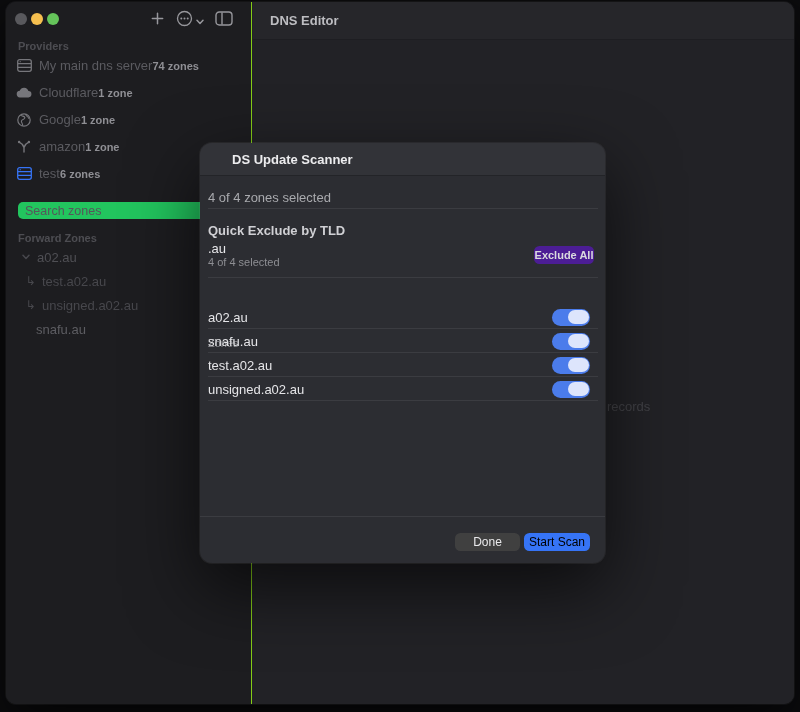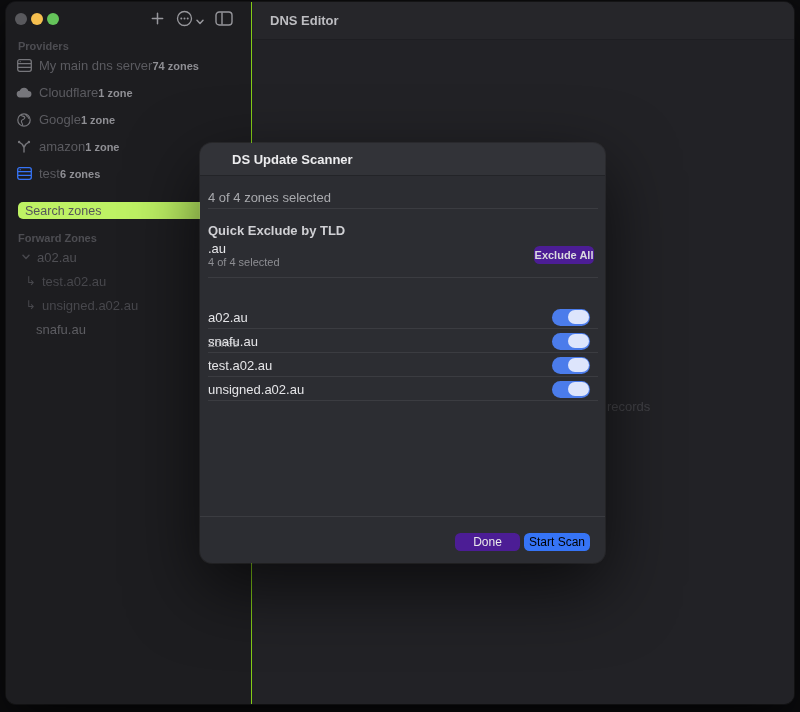--- a/index.html
+++ b/index.html
@@ -22,21 +22,21 @@
 
   .providers-header { position:absolute; left:12px; top:38px; font-size:11px; font-weight:700; color:#4d4d52; }
   .provider-list { position:absolute; left:0; top:50px; width:246px; }
   .provider-item { height:27px; display:flex; align-items:center; padding-left:10px; gap:7px; cursor:default; }
   .p-icon { width:16px; height:16px; display:flex; align-items:center; justify-content:center; color:#76767b; flex:0 0 16px; }
   .p-icon.accent { color:var(--accent); }
   .p-text { display:flex; flex-direction:row; }
   .p-name { font-size:13px; line-height:13px; color:#5b5b60; }
   .p-count { font-size:11px; line-height:11px; font-weight:700; color:#8f8f94; margin-top:2px; }
 
-  .search-field { position:absolute; left:12px; top:200px; width:216px; height:17px; background:#bef264;
+  .search-field { position:absolute; left:12px; top:200px; width:216px; height:17px; background:#22c55e;
                   border-radius:5px; display:flex; align-items:center; padding-left:7px; }
   .search-placeholder { font-size:12.5px; color:#56565b; }
 
   .fz-header { position:absolute; left:12px; top:230px; font-size:11px; font-weight:700; color:#4d4d52; }
   .tree { position:absolute; left:0; top:243px; width:246px; }
   .tree-row { height:24px; display:flex; align-items:center; font-size:13px; color:#4f4f54; gap:6px; }
   .tree-row.expanded { padding-left:14px; }
   .tree-row.child { padding-left:19px; color:#47474c; }
   .tree-row.plain { padding-left:13px; color:#5d5d62; }
   .t-icon { display:flex; align-items:center; justify-content:center; width:11px; color:#47474c; font-size:12px; line-height:12px; }
@@ -65,21 +65,21 @@
   .m-zones-label { position:absolute; left:8px; top:146px; font-size:11px; color:#8d8e93;margin-top:48px; }
   .zone-list { position:absolute; left:0; top:162px; right:0; }
   .zone-row { height:24px; display:flex; align-items:center; padding-left:8px; position:relative; }
   .zone-row::after { content:""; position:absolute; left:8px; right:7px; bottom:0; height:1px; background:#3b3c41; }
   .z-name { flex:1; font-size:13px; color:#e5e5e8; }
   .toggle { width:38px; height:17px; border-radius:9px; background:#5a5a5e; position:relative; margin-right:15px; cursor:pointer; }
   .toggle.on { background:var(--toggle-on); }
   .knob { position:absolute; top:1.5px; right:1.5px; width:21px; height:14px; border-radius:7px; background:#dde5fc; }
   .btn { position:absolute; top:390px; height:18px; border-radius:5.5px; font-size:12px;
          display:flex; align-items:center; justify-content:center; cursor:default; }
-  .btn-done { left:255px; width:65px; background:#4c1d95; color:#e9e9eb; }
+  .btn-done { left:255px; width:65px; background:#404040; color:#e9e9eb; }
   .btn-start { left:324px; width:66px; background:var(--accent); color:#000000; }
 </style>
 </head>
 <body>
 
 <div class="stage">
   <div class="window">
 
     <aside class="sidebar">
       <div class="traffic">

